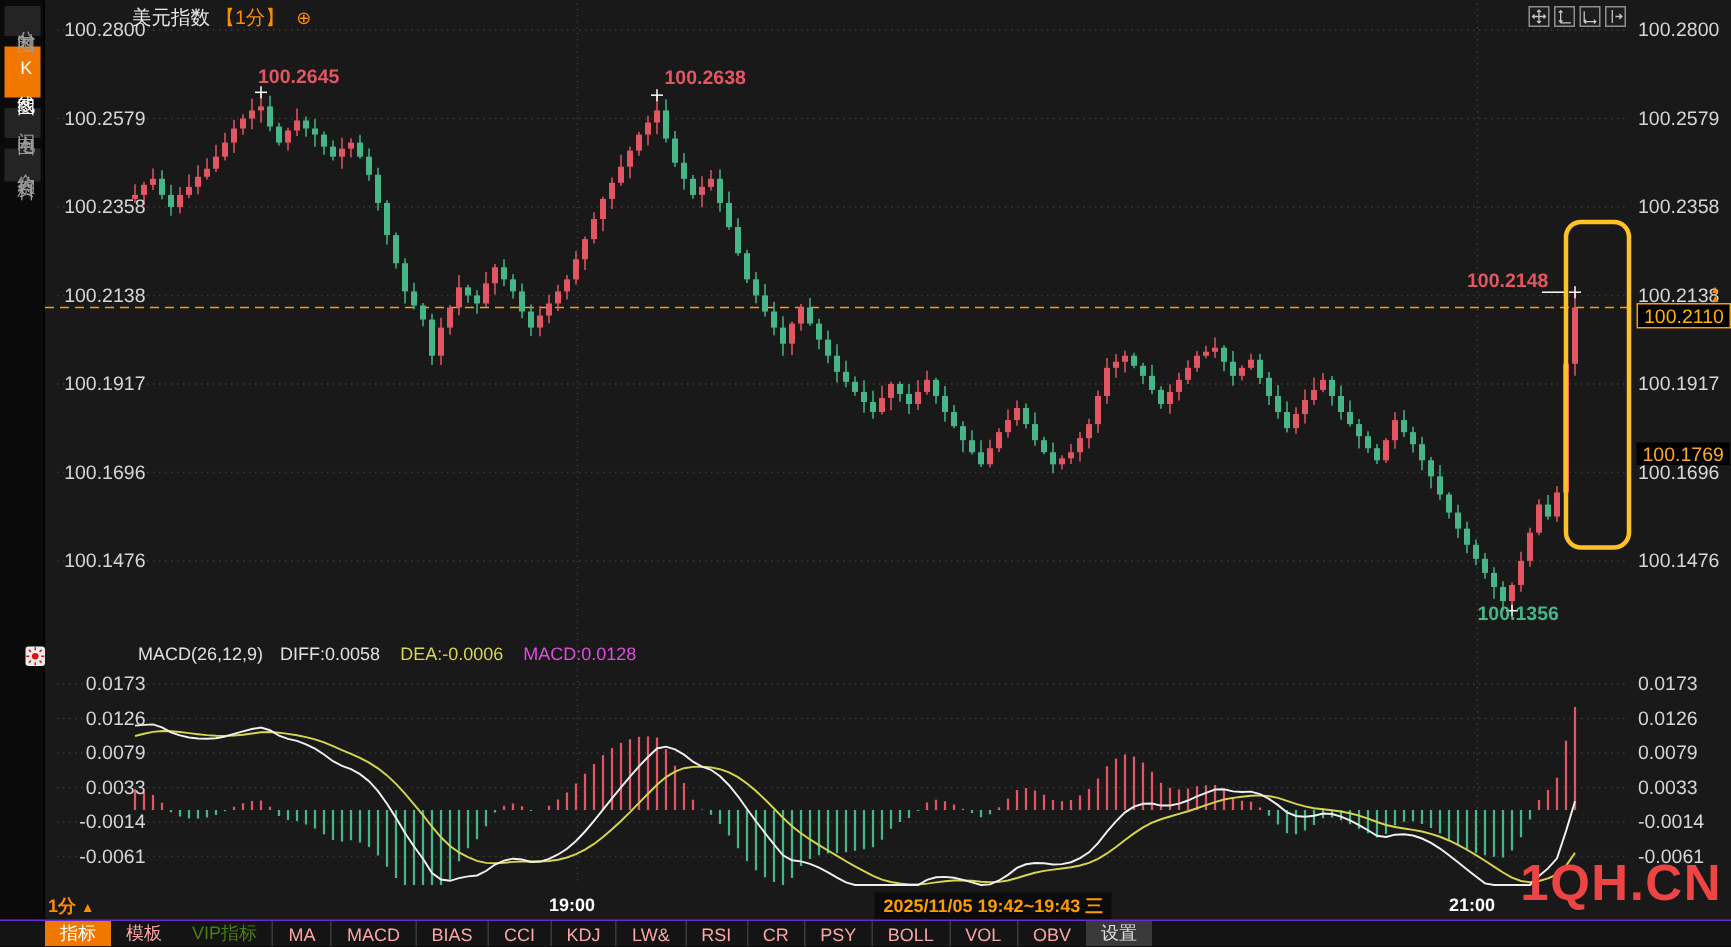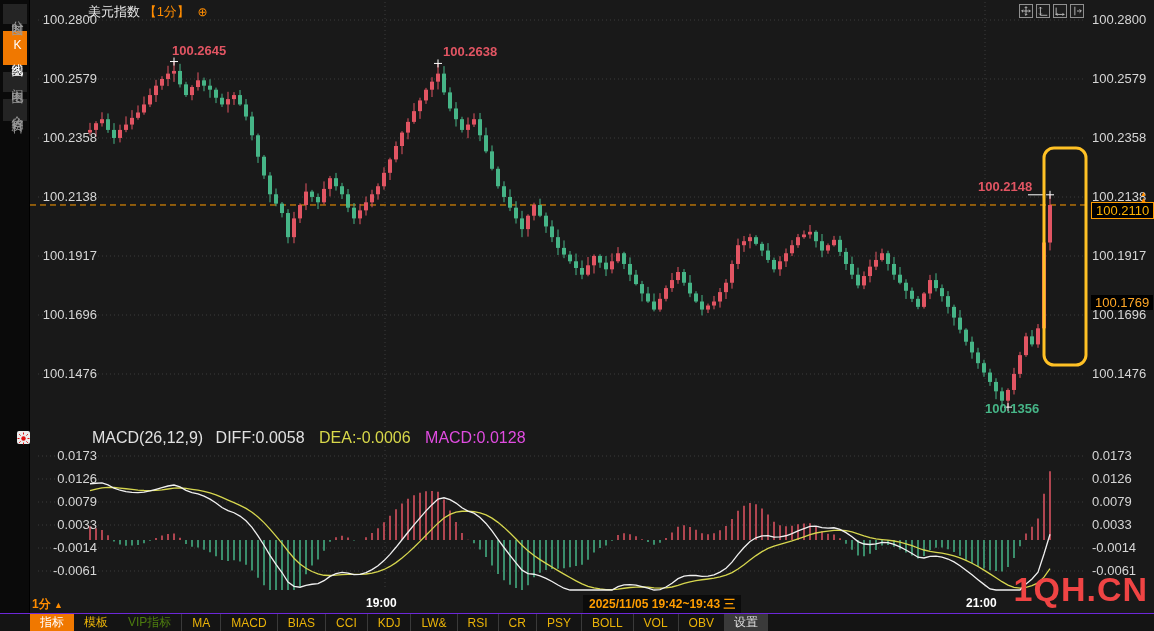--- a/index.html
+++ b/index.html
@@ -24,35 +24,35 @@
   .axlabel{position:absolute;font-size:13px;color:#d6d6d6;white-space:nowrap;z-index:4;}
   .axlabel.left{left:7px;width:60px;text-align:right;}
   .axlabel.right{left:1062px;text-align:left;}
   .anno{position:absolute;font-size:13px;font-weight:bold;white-space:nowrap;z-index:5;}
   .anno.red{color:#E25563;}
   .anno.green{color:#46B587;}
   .pricetag{position:absolute;left:1061px;font-size:13px;white-space:nowrap;z-index:6;padding:0 4px;background:#000;}
   .pricetag.current{border:1px solid #FF9D00;color:#FFB300;top:202px;}
   .pricetag.ref{color:#FFA726;top:295px;}
   .ax-arrow{position:absolute;left:1110px;top:191px;z-index:6;color:#FF8C00;font-size:7px;line-height:6px;text-align:center;}
-  .macd-hdr{position:absolute;left:62px;top:429px;font-size:16px;white-space:nowrap;z-index:5;color:#e0e0e0;}
+  .macd-hdr{position:absolute;left:62px;top:429px;font-size:12px;white-space:nowrap;z-index:5;color:#e0e0e0;}
   .macd-hdr .dea{color:#D8D84A;margin-left:10px;}
   .macd-hdr .mcd{color:#E14CE1;margin-left:10px;}
   .timebar{position:absolute;left:0;right:0;top:595px;height:18px;font-size:12px;color:#fff;z-index:5;}
   .tb-int{position:absolute;left:2px;top:1px;color:#FF8C00;font-weight:bold;}
   .tb-int .arr{font-size:9px;}
   .tb-t1{position:absolute;left:336px;top:1px;font-weight:bold;}
   .tb-t2{position:absolute;left:936px;top:1px;font-weight:bold;}
   .tb-range{position:absolute;left:553px;top:0;background:#0b0b0b;color:#FF9D00;font-weight:bold;
     font-size:12px;padding:1px 6px;}
   .watermark{position:absolute;right:6px;top:570px;font-size:34px;font-weight:bold;color:#ef4444;z-index:7;letter-spacing:1px;}
   
   .footer{position:absolute;left:0;right:0;bottom:0;height:18px;background:#141414;border-top:1px solid #6d28d9;
     display:flex;align-items:stretch;padding-left:30px;z-index:8;}
-  .tab{display:flex;align-items:center;padding:0 10px;font-size:12px;color:#eab308;cursor:pointer;white-space:nowrap;}
+  .tab{display:flex;align-items:center;padding:0 10px;font-size:12px;color:#fca5a5;cursor:pointer;white-space:nowrap;}
   .tab.active{background:#F07800;color:#fff;}
   .tab.vip{color:#4d7c0f;}
   .tab.settings{background:#3a3a3a;color:#e0e0e0;}
   .tab.sep{border-left:1px solid #3a3a3a;text-align:center;}
 </style>
 </head>
 <body>
 
 <div class="window">
 

